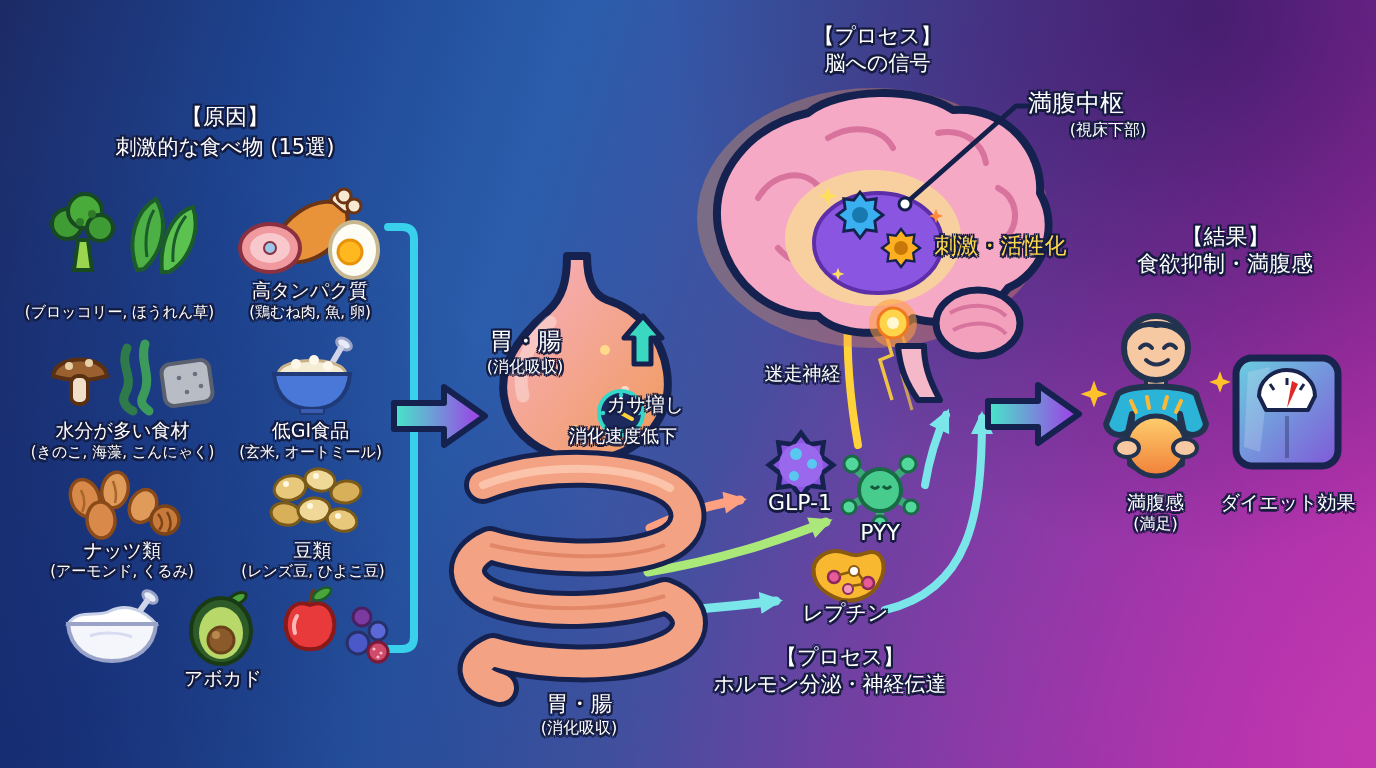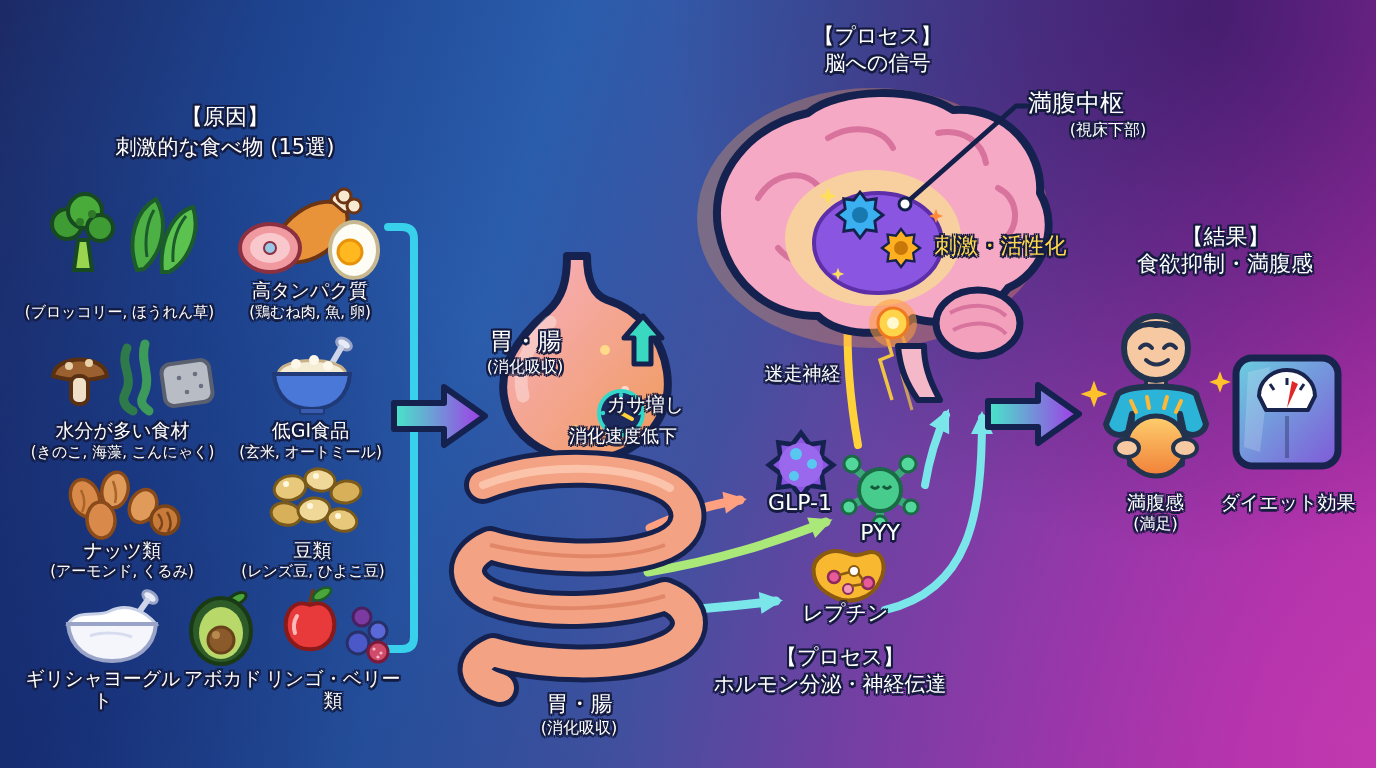--- a/index.html
+++ b/index.html
@@ -149,21 +149,20 @@
   <div class="ot s19" style="left:240px;top:540px;width:145px;">豆類</div>
   <div class="ot s15" style="left:228px;top:563px;width:170px;">(レンズ豆, ひよこ豆)</div>
 
   <svg class="abs art" style="left:60px;top:590px;" width="105" height="75">
     <ellipse cx="90" cy="7" rx="8" ry="5" transform="rotate(35 90 7)" fill="#e8ecf8" stroke="#9aa4c8" stroke-width="3"></ellipse>
     <line x1="87" y1="11" x2="72" y2="32" stroke="#d0d4e8" stroke-width="6" stroke-linecap="round"></line>
     <path d="M8,34 C18,18 38,28 50,21 C68,12 86,22 96,34 Z" fill="#ffffff" stroke="#c8d0e8" stroke-width="3"></path>
     <path d="M8,34 L96,34 C94,58 76,71 52,71 C28,71 10,58 8,34 Z" fill="#f4f6fc" stroke="#9aa4c8" stroke-width="4"></path>
     <path d="M30,46 C40,42 60,42 72,47" stroke="#d8dcf0" stroke-width="3" fill="none"></path>
   </svg>
-  <div class="ot s19" style="left:18px;top:668px;width:170px;">ギリシャヨーグルト</div>
 
   <svg class="abs art" style="left:185px;top:590px;" width="72" height="75">
     <ellipse cx="52" cy="9" rx="10" ry="5" transform="rotate(-28 52 9)" fill="#4aa63a" stroke="#1a3a16" stroke-width="3"></ellipse>
     <ellipse cx="36" cy="41" rx="30" ry="33" fill="#2e5c28" stroke="#1a3a16" stroke-width="4"></ellipse>
     <ellipse cx="36" cy="43" rx="22" ry="26" fill="#b8d86a"></ellipse>
     <circle cx="36" cy="50" r="13" fill="#8a5a2a" stroke="#6a421a" stroke-width="3"></circle>
     <circle cx="31" cy="45" r="4" fill="#b8894e"></circle>
   </svg>
   <div class="ot s19" style="left:183px;top:668px;width:80px;">アボカド</div>
 
@@ -173,21 +172,20 @@
     <path d="M38,22 C18,14 8,38 17,55 C26,70 50,70 59,55 C68,38 58,14 38,22 Z" fill="#e83a3a" stroke="#8a1a1a" stroke-width="4"></path>
     <path d="M25,33 C22,38 21,44 23,50" stroke="#ffb8b8" stroke-width="4" fill="none" stroke-linecap="round"></path>
     <circle cx="90" cy="34" r="9" fill="#7a3aa0" stroke="#4a2060" stroke-width="3"></circle>
     <circle cx="86" cy="60" r="11" fill="#4a58c8" stroke="#28306a" stroke-width="3"></circle>
     <circle cx="106" cy="48" r="9" fill="#5a68d8" stroke="#28306a" stroke-width="3"></circle>
     <circle cx="106" cy="69" r="10" fill="#d04a6a" stroke="#7a1a3a" stroke-width="3"></circle>
     <circle cx="102" cy="66" r="1.6" fill="#f8b8c8"></circle>
       <circle cx="109" cy="70" r="1.6" fill="#f8b8c8"></circle>
       <circle cx="106" cy="74" r="1.6" fill="#f8b8c8"></circle>
   </svg>
-  <div class="ot s19" style="left:258px;top:668px;width:150px;">リンゴ・ベリー類</div>
 
   <svg class="abs under" style="left:378px;top:215px;" width="45" height="445">
     <path d="M10,12 H24 Q36,12 36,24 V422 Q36,434 24,434 H10" stroke="#38d0ea" stroke-width="8" fill="none" stroke-linecap="round"></path>
   </svg>
 
   <svg class="abs art" style="left:392px;top:384px;" width="95" height="65">
     <polygon points="2,19 52,19 52,3 93,32 52,61 52,45 2,45" fill="url(#gradArrow)" stroke="#15224f" stroke-width="6" stroke-linejoin="round"></polygon>
   </svg>
 
   <svg class="abs under" style="left:630px;top:260px;" width="380" height="400">

